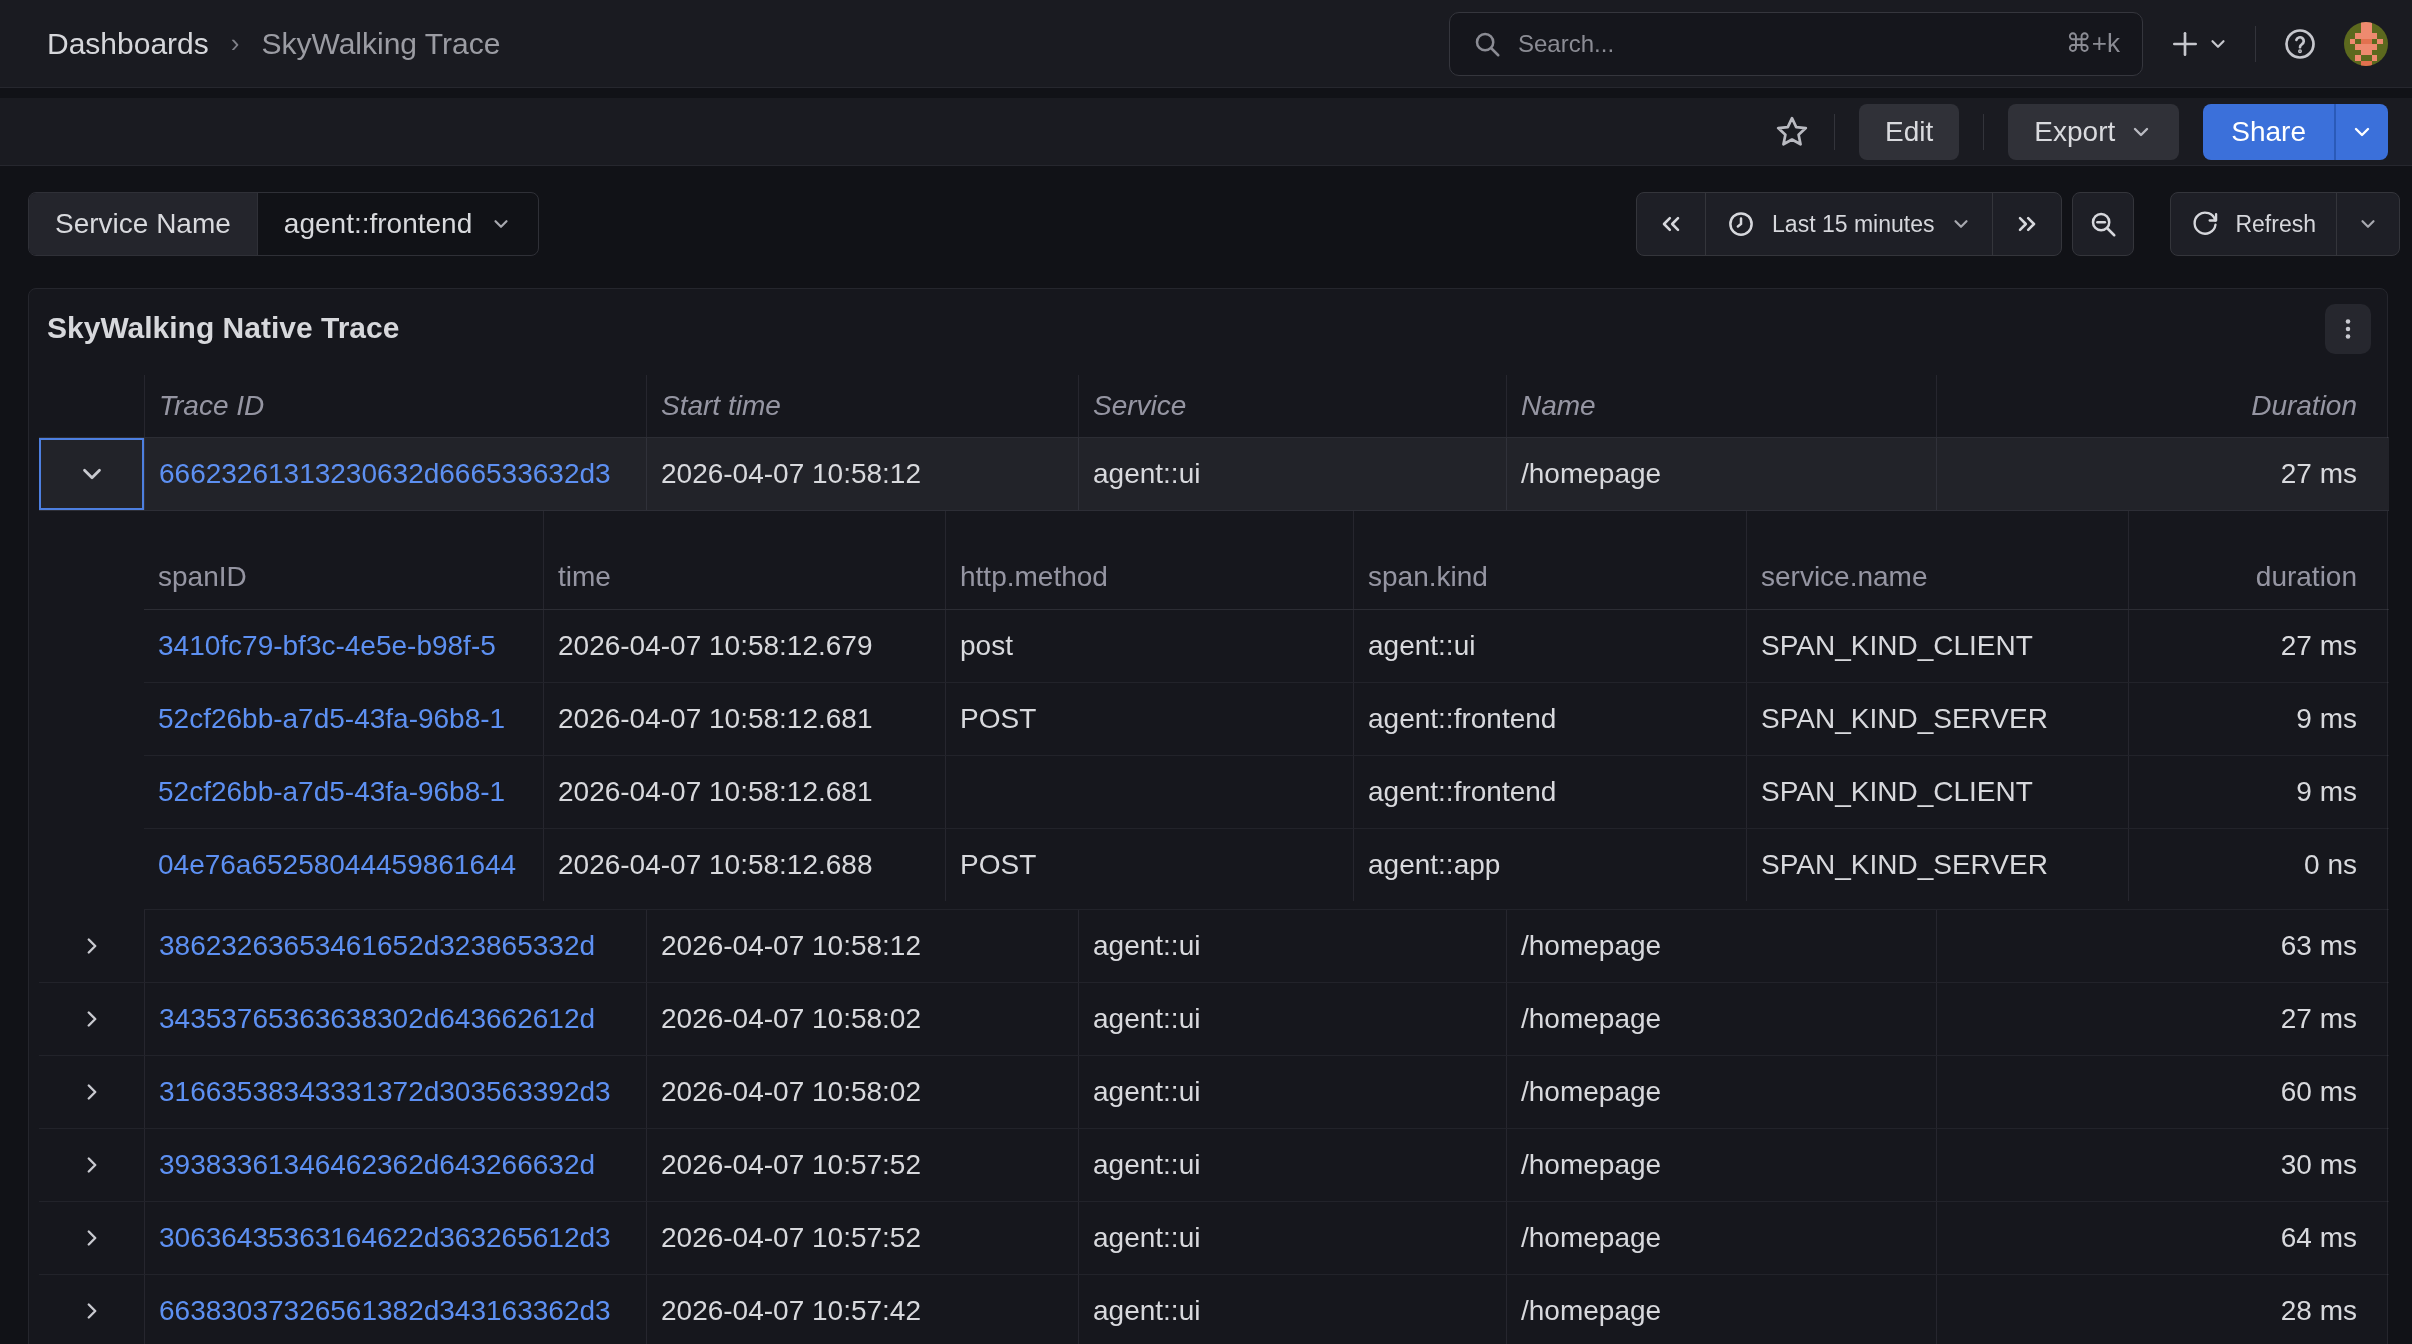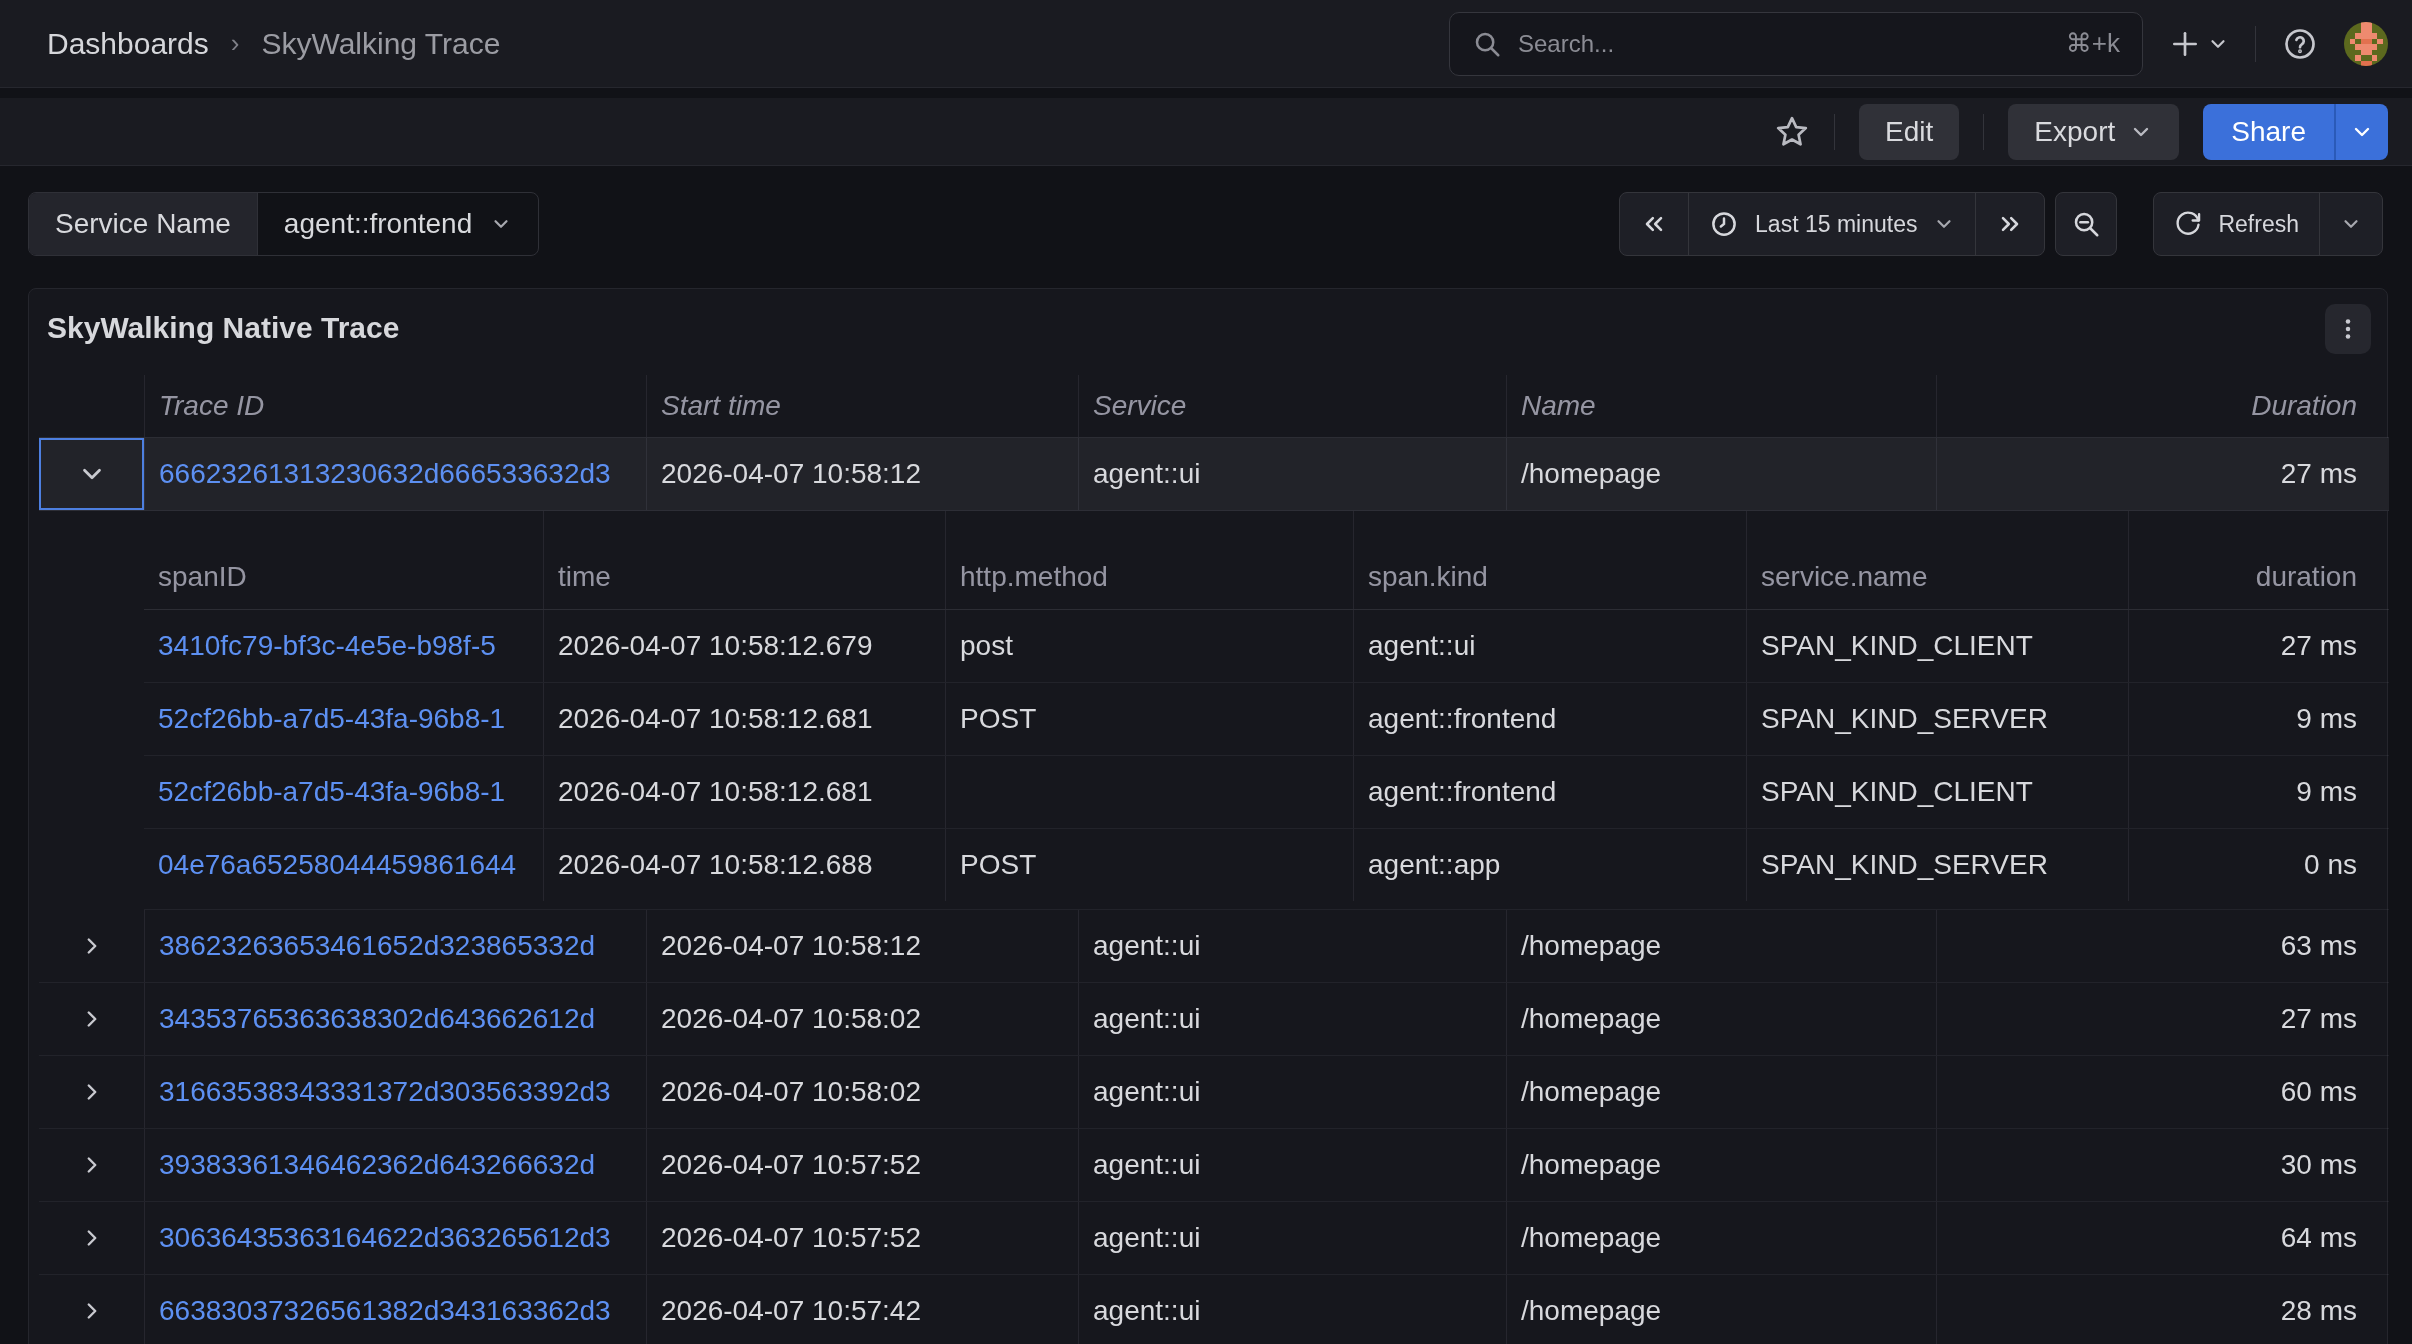--- a/index.html
+++ b/index.html
@@ -62,21 +62,21 @@
     display:flex;align-items:center;padding:0 28px;
     font-size:28px;font-weight:500;
   }
   .btn-primary-caret{
     height:56px;width:52px;background:#3b70da;border-left:2px solid #2a5ab8;
     display:flex;align-items:center;justify-content:center;color:#ffffff;
   }
 
   
   .controls{
-    position:absolute;top:192px;left:28px;right:29px;height:64px;
+    position:absolute;top:192px;left:28px;right:12px;height:64px;
     display:flex;align-items:center;justify-content:space-between;
   }
   .filter{
     display:flex;height:64px;border:1px solid #2f3037;border-radius:8px;
     overflow:hidden;box-sizing:border-box;
   }
   .filter-label{
     background:#24252c;display:flex;align-items:center;
     padding:0 26px;font-size:28px;font-weight:500;color:#d8d9dd;
   }

